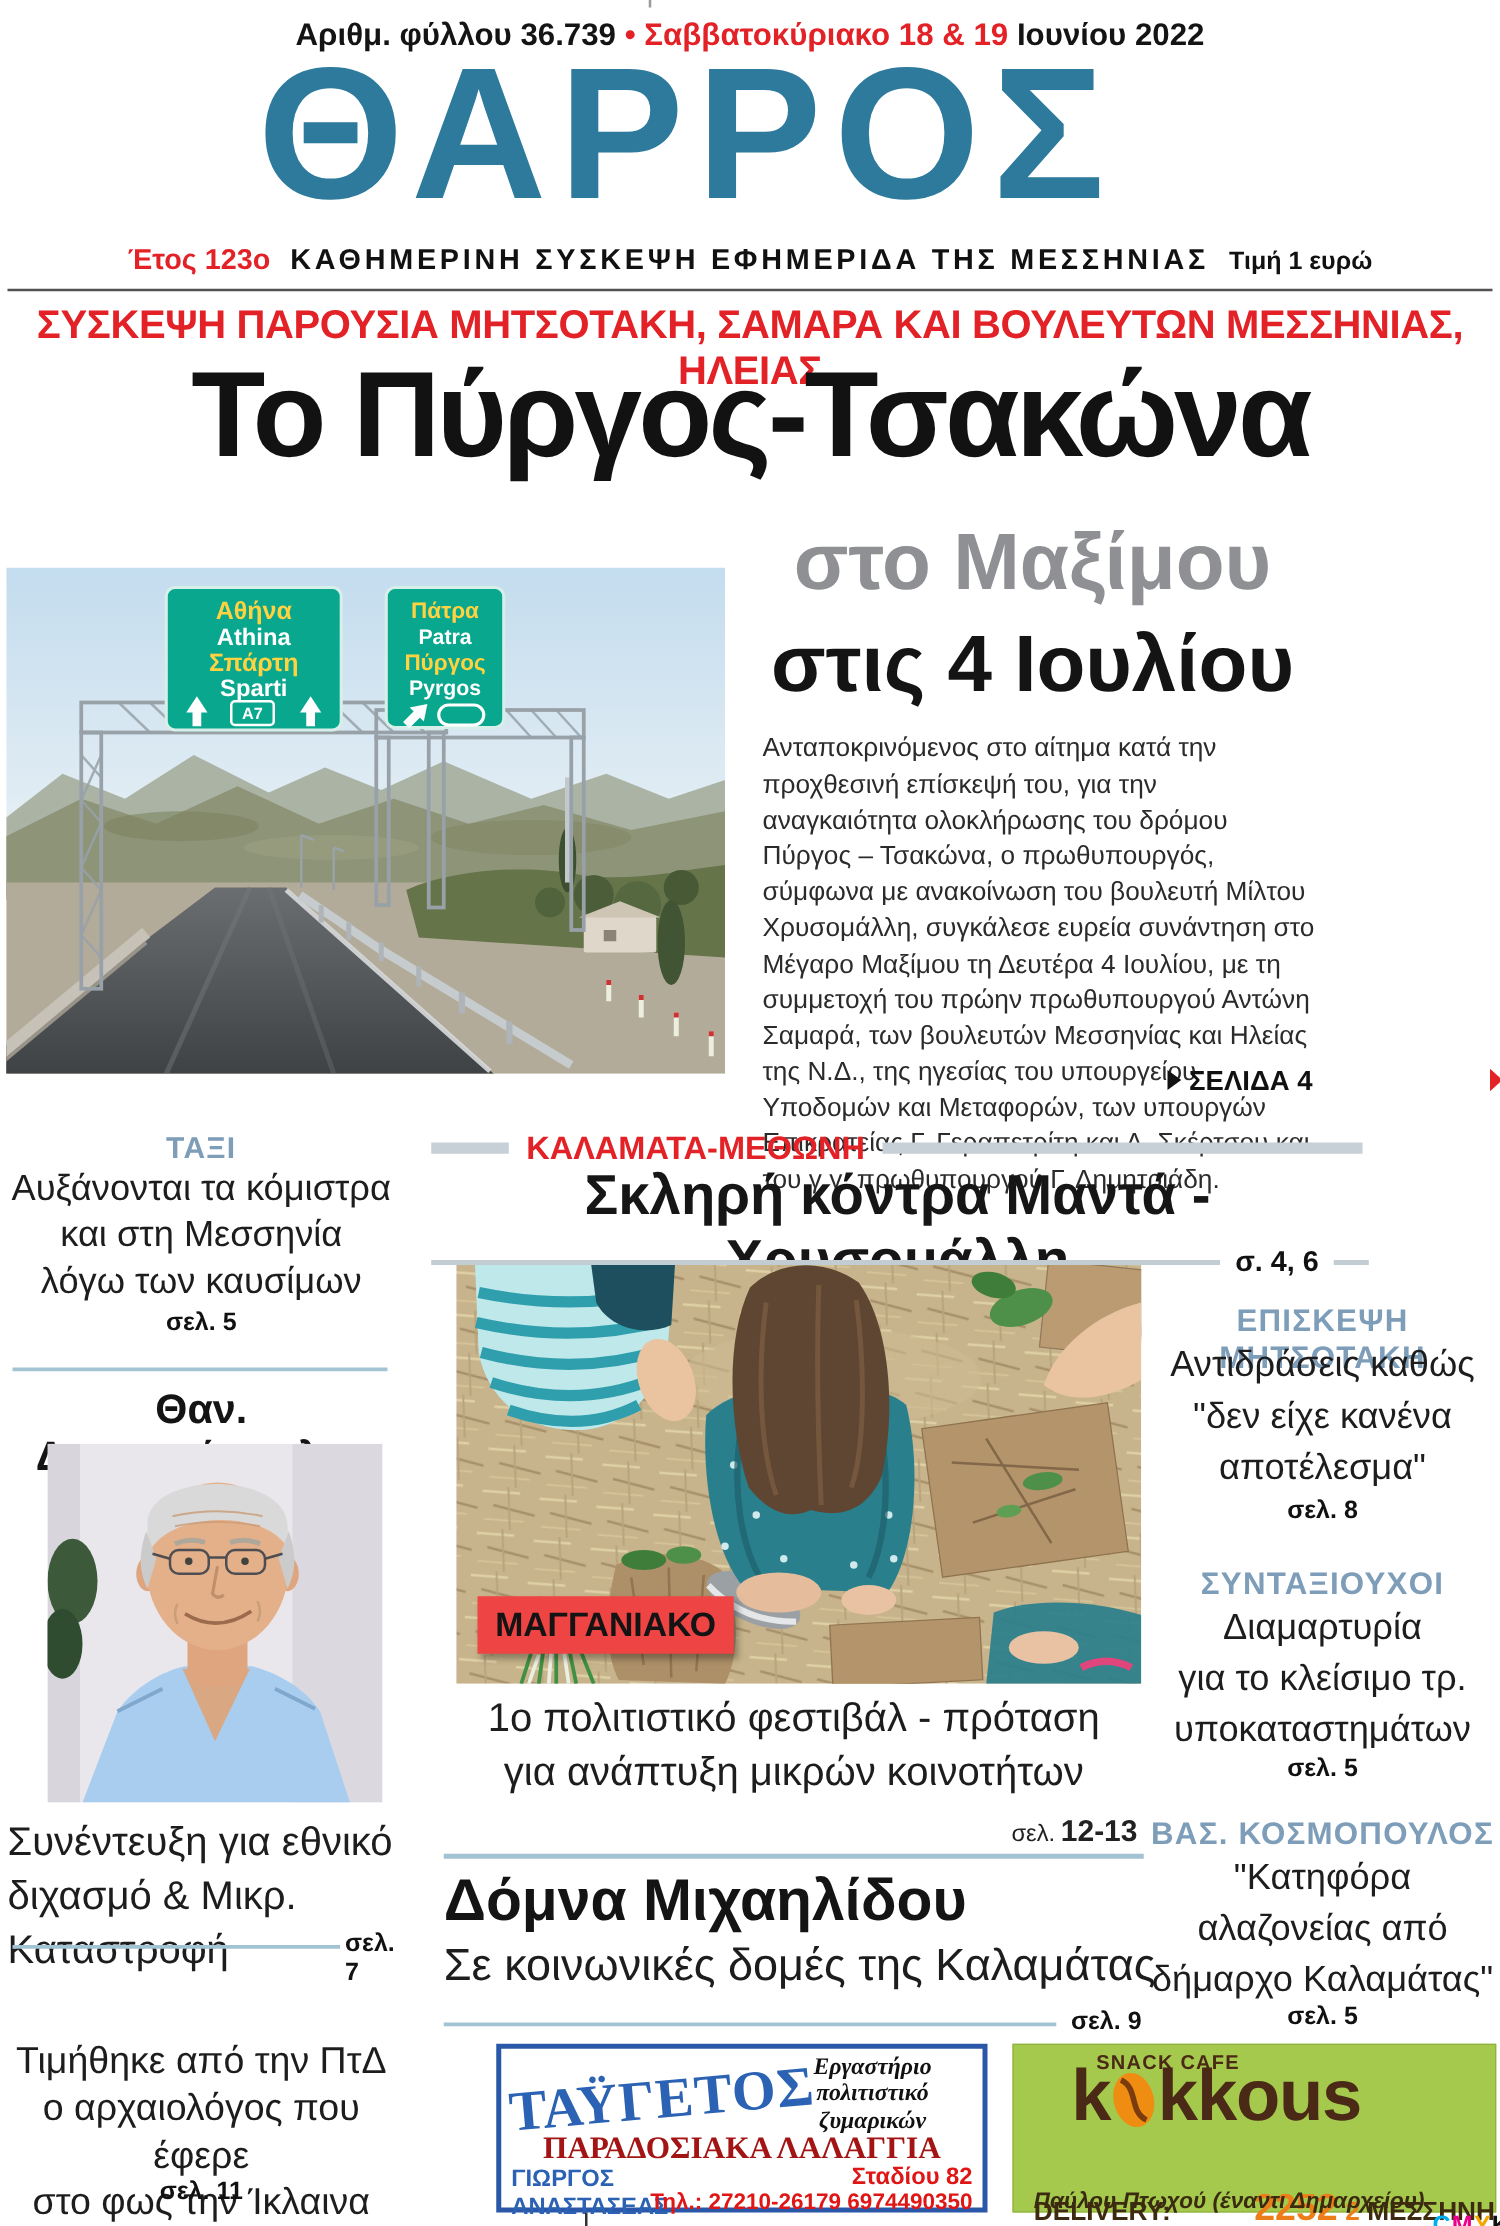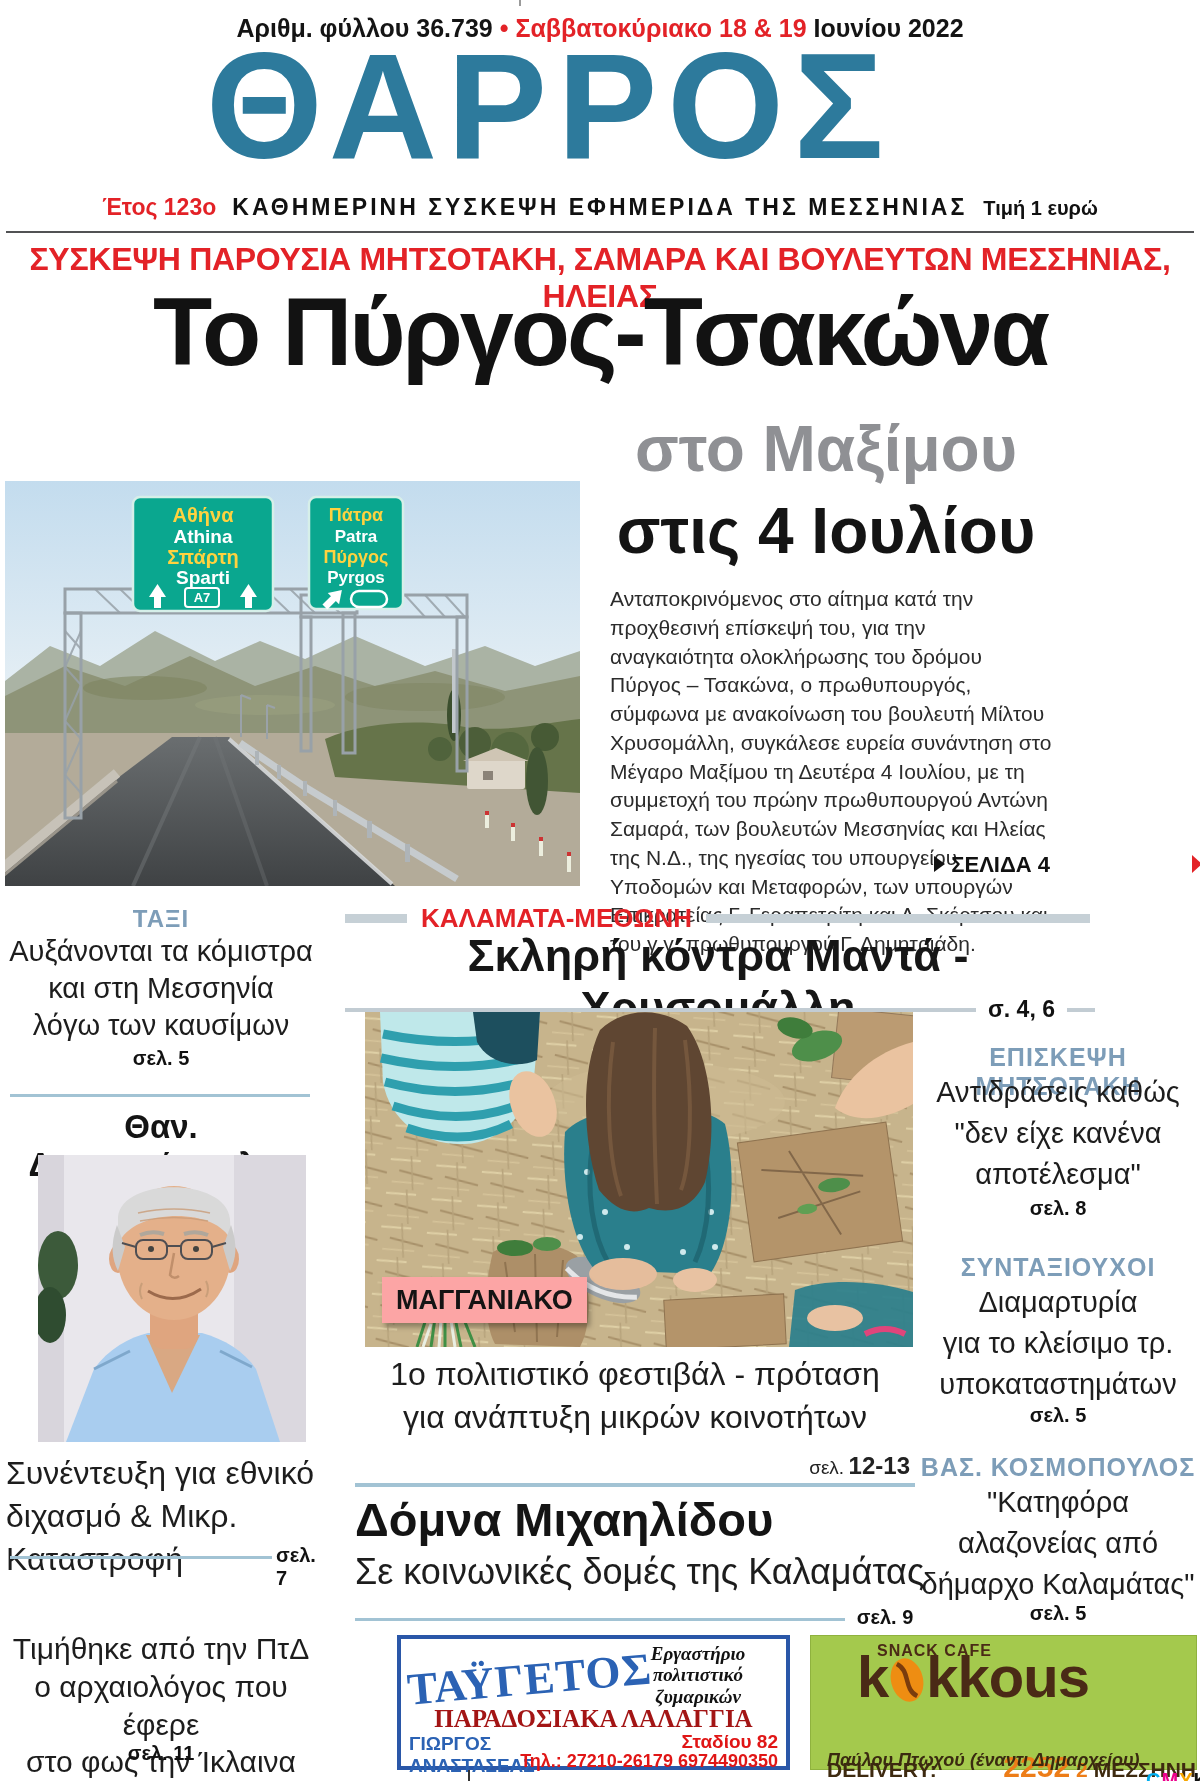--- a/index.html
+++ b/index.html
@@ -23,21 +23,21 @@
   
   .sub-gray{top:412px;left:600px;width:452px;text-align:center;font-size:64px;font-weight:bold;color:#8f9094;}
   .sub-black{top:494px;left:600px;width:452px;text-align:center;font-size:64px;font-weight:bold;color:#141414;}
   .lead-body{top:585px;left:610px;width:442px;font-size:21px;line-height:1.37;color:#2b2b2b;}
   .lead-pageref{top:852px;left:610px;width:440px;text-align:right;font-size:22px;font-weight:bold;color:#111;}
   .tri-right{display:inline-block;width:0;height:0;border-top:8px solid transparent;border-bottom:8px solid transparent;
              border-left:11px solid #121212;margin-right:6px;}
   .edge-red{top:855px;left:1192px;width:0;height:0;border-top:9px solid transparent;border-bottom:9px solid transparent;
             border-left:10px solid #e32227;}
   
-  .road-photo{top:481px;left:5px;width:575px;height:405px;}
+  .road-photo{top:454px;left:5px;width:575px;height:405px;}
   .portrait{top:1155px;left:38px;width:268px;height:287px;}
   .kids-photo{top:1012px;left:365px;width:548px;height:335px;}
   svg{display:block;}
   
   .seclabel{font-weight:bold;color:#7d9db8;letter-spacing:1px;text-align:center;}
   .pageref{font-weight:bold;font-size:20px;text-align:center;color:#111;}
   .bluerule{background:#a2c3d4;height:3px;}
   
   .taxi-label{top:905px;left:0;width:322px;font-size:24px;}
   .taxi-headline{top:933px;left:2px;width:318px;text-align:center;font-size:29px;line-height:1.28;color:#1d1d1d;}
@@ -55,21 +55,21 @@
   .kal-bar{height:9px;background:#c6d0d6;}
   .kal-bar.l{width:62px;margin-right:14px;}
   .kal-bar.r{flex:1;margin-left:14px;}
   .kal-label{font-size:26px;font-weight:bold;color:#e32227;white-space:nowrap;}
   .kal-headline{top:930px;left:340px;width:756px;text-align:center;font-size:45px;font-weight:bold;color:#161616;}
   .kal-underline{top:996px;left:345px;width:750px;display:flex;align-items:center;}
   .kal-line{height:4px;background:#c2ccd3;}
   .kal-line.main{flex:1;margin-right:12px;}
   .kal-line.tail{width:28px;margin-left:12px;}
   .kal-page{font-size:23px;font-weight:bold;color:#111;white-space:nowrap;}
-  .mag-label{top:1277px;left:382px;width:205px;height:46px;background:#fca5a5;display:flex;align-items:center;justify-content:center;
+  .mag-label{top:1277px;left:382px;width:205px;height:46px;background:#ef4444;display:flex;align-items:center;justify-content:center;
              font-size:27px;font-weight:bold;color:#141414;box-shadow:3px 4px 5px rgba(0,0,0,.3);}
   .mag-headline{top:1353px;left:345px;width:580px;text-align:center;font-size:32px;line-height:1.33;color:#1d1d1d;}
   .mag-page{top:1452px;left:345px;width:565px;text-align:right;color:#222;}
   .mag-page .w{font-size:19px;}
   .mag-page .n{font-size:24px;font-weight:bold;}
   .rule-c{top:1483px;left:355px;width:560px;height:4px;}
   .domna-headline{top:1492px;left:355px;width:600px;font-size:47px;font-weight:800;color:#141414;}
   .domna-sub{top:1551px;left:355px;width:600px;font-size:36px;color:#1d1d1d;}
   .rule-d{top:1618px;left:355px;width:490px;}
   .page-9{top:1606px;left:855px;width:60px;}

